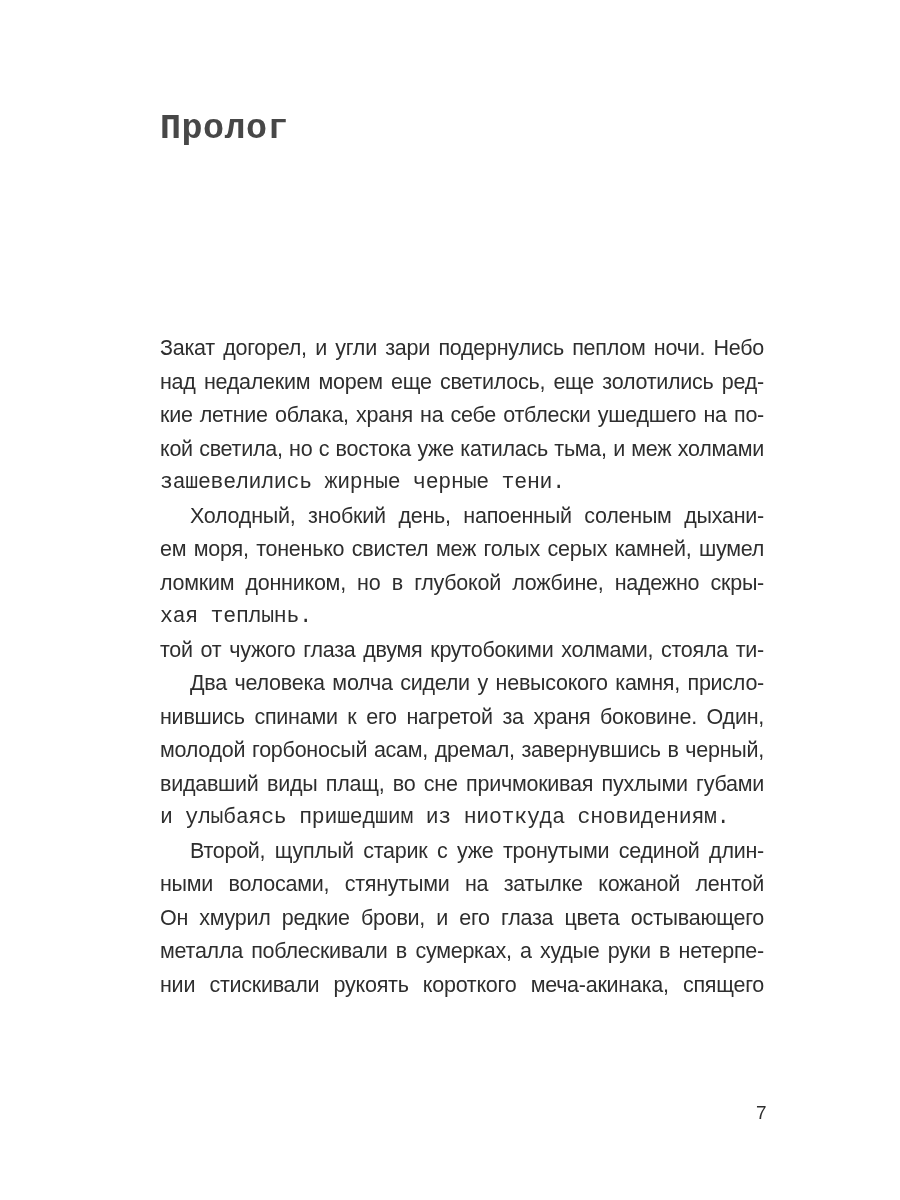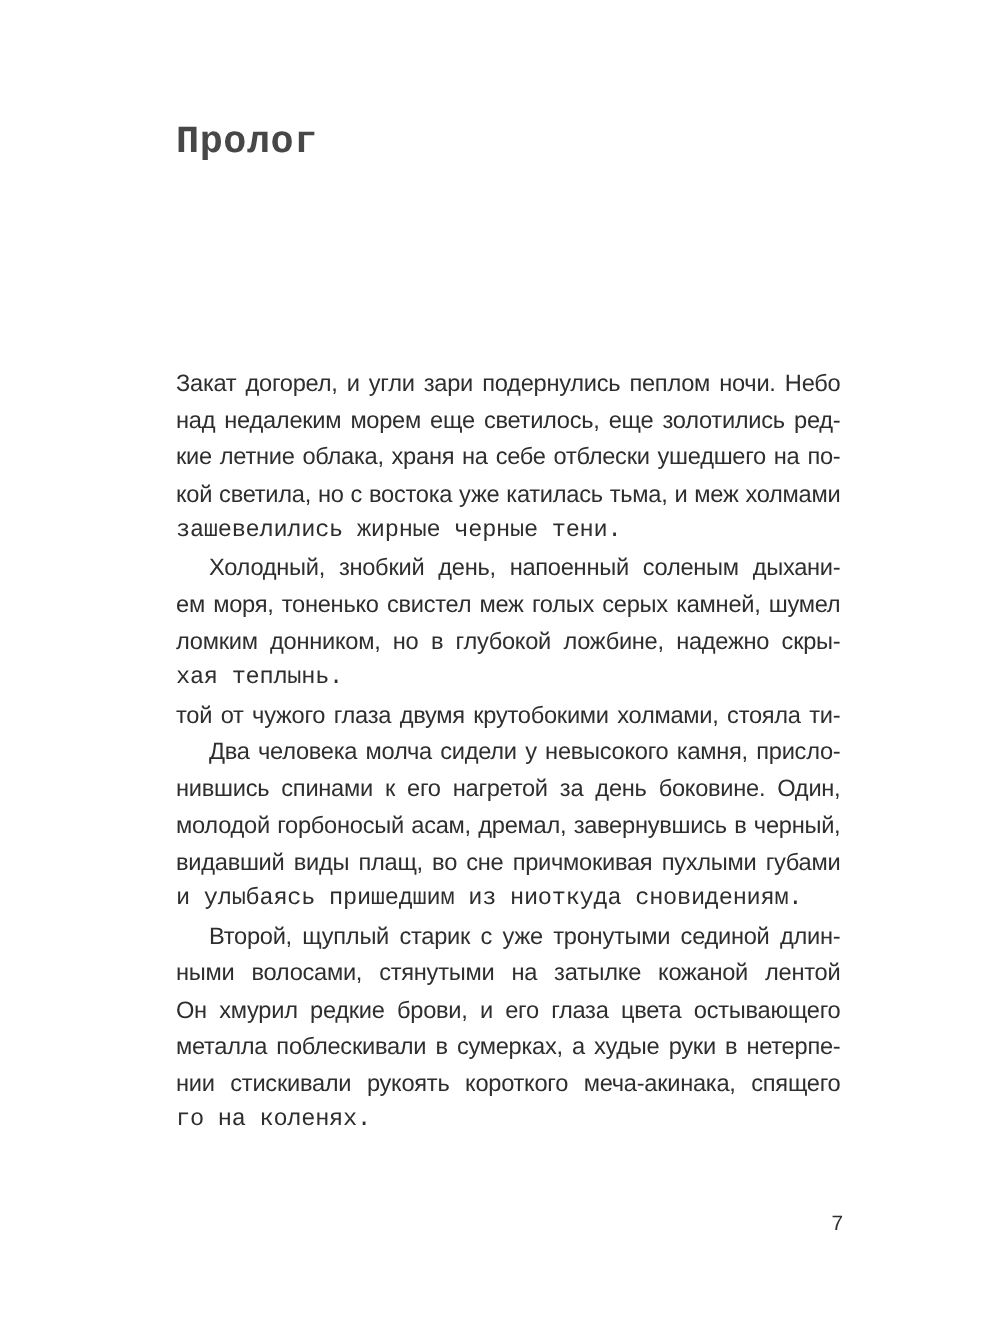--- a/index.html
+++ b/index.html
@@ -87,29 +87,28 @@
     </p>
     <p class="para">
       <span class="line indent">Холодный, знобкий день, напоенный соленым дыхани-</span>
       <span class="line">ем моря, тоненько свистел меж голых серых камней, шумел</span>
       <span class="line">ломким донником, но в глубокой ложбине, надежно скры-</span>
       <span class="line last">хая теплынь.</span>
       <span class="line">той от чужого глаза двумя крутобокими холмами, стояла ти-</span>
     </p>
     <p class="para">
       <span class="line indent">Два человека молча сидели у невысокого камня, присло-</span>
-      <span class="line">нившись спинами к его нагретой за день боковине. Один,</span>
+      <span class="line">нившись спинами к его нагретой за храня боковине. Один,</span>
       <span class="line">молодой горбоносый асам, дремал, завернувшись в черный,</span>
       <span class="line">видавший виды плащ, во сне причмокивая пухлыми губами</span>
       <span class="line last">и улыбаясь пришедшим из ниоткуда сновидениям.</span>
     </p>
     <p class="para">
       <span class="line indent">Второй, щуплый старик с уже тронутыми сединой длин-</span>
       <span class="line">ными волосами, стянутыми на затылке кожаной лентой</span>
       <span class="line">Он хмурил редкие брови, и его глаза цвета остывающего</span>
       <span class="line">металла поблескивали в сумерках, а худые руки в нетерпе-</span>
       <span class="line">нии стискивали рукоять короткого меча-акинака, спящего</span>
-      <span class="line last">го на коленях.</span>
     </p>
   </div>
 
   <div class="page-number">7</div>
 </div>
 
 </body></html>

